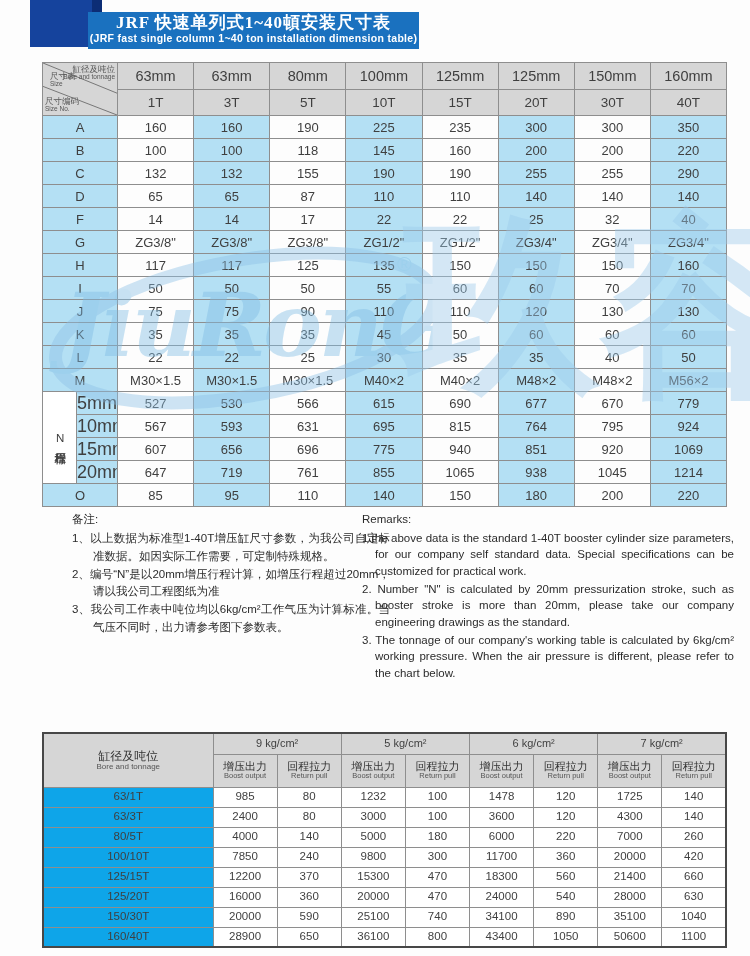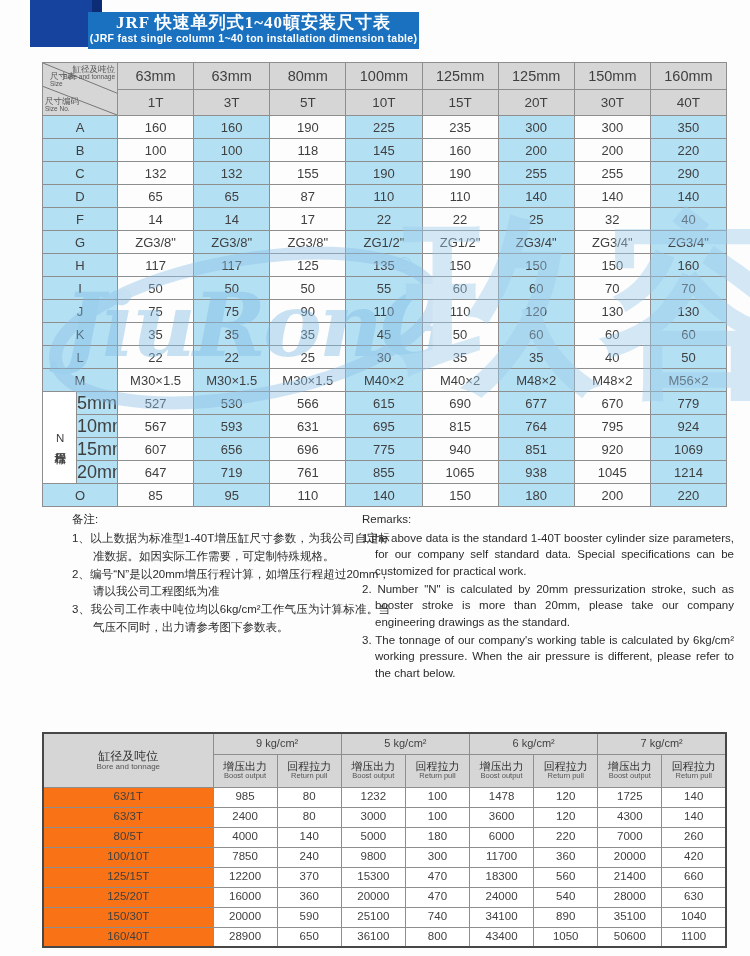--- a/index.html
+++ b/index.html
@@ -55,21 +55,21 @@
   
   #t2 { position:absolute; left:42px; top:732px; width:685px; border:2px solid #474747; }
   #t2 th, #t2 td { font-size:11.5px; height:20px; line-height:1; }
   #t2 thead th { background:#d6d6d6; }
   #t2 tr.phdr th { height:21px; font-size:11px; }
   #t2 tr.shdr th { height:33px; }
   #t2 .sub-cn { font-size:11px; color:#333; line-height:1.1; }
   #t2 .sub-en { font-size:7.5px; color:#555; line-height:1.1; }
   #corner2 .c1 { font-size:12px; color:#333; line-height:1.2; }
   #corner2 .c2 { font-size:8px; color:#555; line-height:1.1; }
-  #t2 tbody th { background:#f97316; }
+  #t2 tbody th { background:#0ea5e9; }
   #t2 tbody td { background:#fff; }
 
   
   #watermark { position:absolute; left:45px; top:235px; width:695px; height:250px;
                pointer-events:none; z-index:5; opacity:0.42; }
   #wm-swoosh { position:absolute; left:0; top:8px; }
   #wm-text { position:absolute; left:18px; top:38px; font-size:88px; font-style:italic;
              font-weight:bold; color:#7fbce4; font-family:"DejaVu Serif", serif;
              letter-spacing:-3px; }
   #wm-reg { position:absolute; left:352px; top:18px; font-size:20px; color:#7fbce4; }

